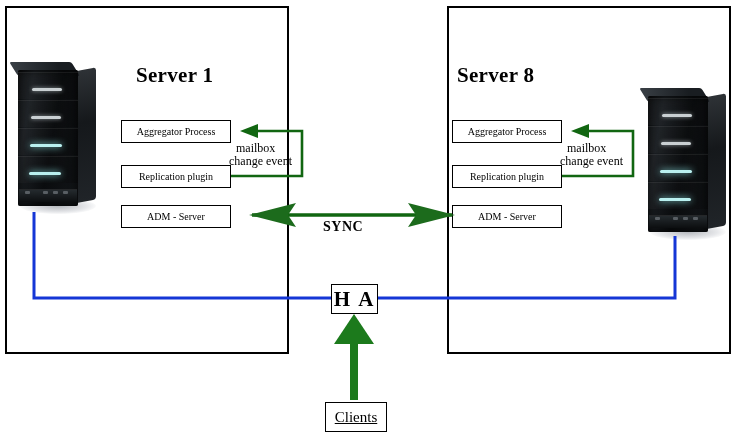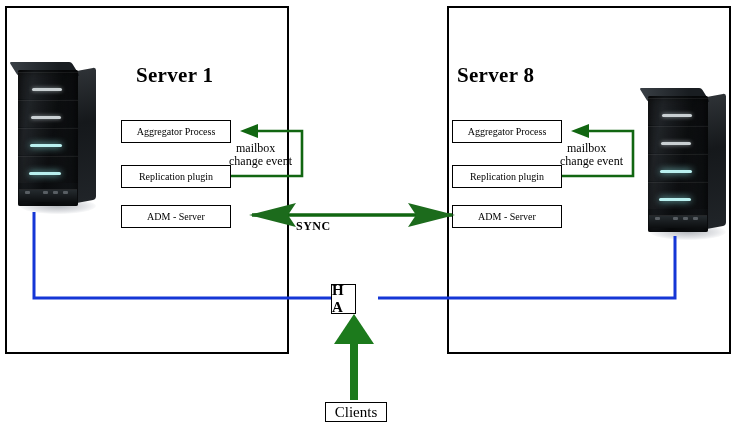--- a/index.html
+++ b/index.html
@@ -56,56 +56,56 @@
   #box-rep-l  { left: 121px; top: 165px; }
   #box-adm-l  { left: 121px; top: 205px; }
   #box-agg-r  { left: 452px; top: 120px; }
   #box-rep-r  { left: 452px; top: 165px; }
   #box-adm-r  { left: 452px; top: 205px; }
 
   
   #box-ha {
     position: absolute;
     left: 331px; top: 284px;
-    width: 25px; height: 30px;
+    width: 47px; height: 30px;
     border: 1.5px solid #000000;
     background: #ffffff;
     box-sizing: border-box;
     display: flex; align-items: center; justify-content: center;
-    font-size: 15px; font-weight: bold; letter-spacing: 2px;
+    font-size: 21px; font-weight: bold; letter-spacing: 2px;
     color: #000;
   }
   #box-clients {
     position: absolute;
     left: 325px; top: 402px;
-    width: 62px; height: 20px;
+    width: 62px; height: 30px;
     border: 1.5px solid #000000;
     background: #ffffff;
     box-sizing: border-box;
     display: flex; align-items: center; justify-content: center;
-    font-size: 15px; color: #000;
+    font-size: 15px; color: #000; text-decoration: underline;
   }
 
   
   .mini-label {
     position: absolute;
     font-size: 12px;
     color: #000000;
     white-space: nowrap;
     line-height: 13px;
   }
   #lbl-mb-l { left: 236px; top: 142px; }
   #lbl-ce-l { left: 229px; top: 155px; }
   #lbl-mb-r { left: 567px; top: 142px; }
   #lbl-ce-r { left: 560px; top: 155px; }
 
   #lbl-sync {
     position: absolute;
-    left: 296px; top: 219px;
-    font-size: 12px;
+    left: 323px; top: 219px;
+    font-size: 14px;
     font-weight: bold;
     letter-spacing: 0.5px;
     color: #000;
     white-space: nowrap;
   }
 
   
   #wires {
     position: absolute;
     left: 0; top: 0;

